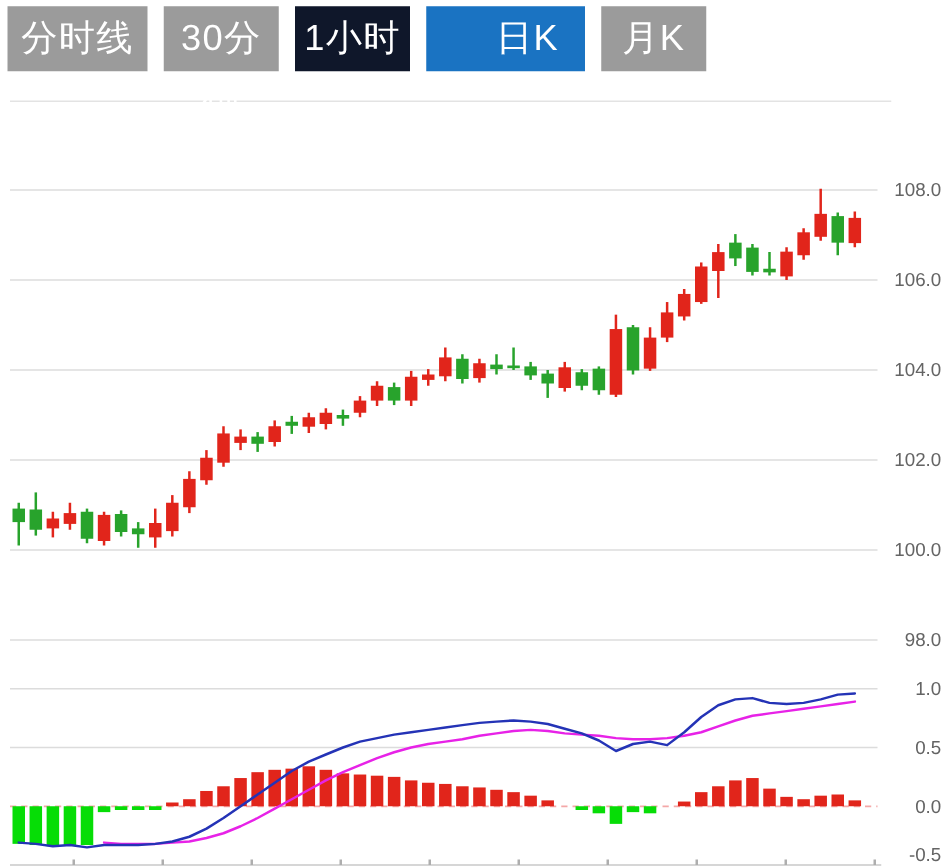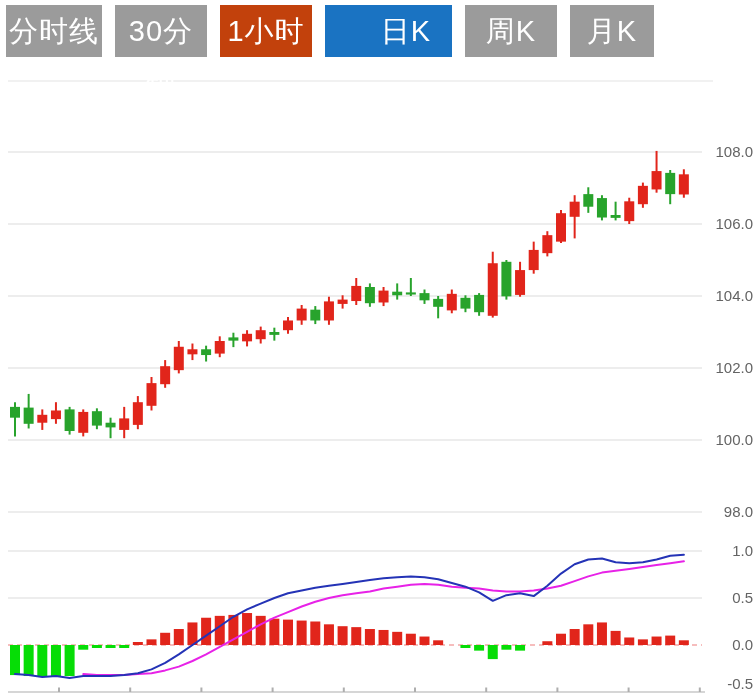--- a/index.html
+++ b/index.html
@@ -191,19 +191,18 @@
     <rect x="624.25" y="637.48" width="10" height="7.5200000000000005" fill="#e1251b"></rect>
     <rect x="637.9" y="639.36" width="10" height="5.64" fill="#e1251b"></rect>
     <rect x="651.5500000000001" y="636.54" width="10" height="8.459999999999999" fill="#e1251b"></rect>
     <rect x="665.2" y="635.6" width="10" height="9.4" fill="#e1251b"></rect>
     <rect x="678.85" y="640.3" width="10" height="4.7" fill="#e1251b"></rect>
     <polyline points="83.3,674.1 96.9,675.1 110.5,675.1 124.2,675.1 137.9,674.1 151.5,673.2 165.2,670.4 178.8,666.6 192.5,661.0 206.1,654.4 219.8,646.9 233.4,639.4 247.1,631.8 260.7,624.3 274.4,617.7 288.0,612.1 301.7,606.5 315.3,601.8 328.9,598.0 342.6,595.2 356.3,593.3 369.9,591.4 383.6,588.6 397.2,586.7 410.9,584.8 424.5,583.9 438.2,584.8 451.8,586.7 465.4,587.7 479.1,588.6 492.8,590.5 506.4,591.4 520.0,591.4 533.7,590.5 547.4,588.6 561.0,585.8 574.6,581.1 588.3,576.4 602.0,572.6 615.6,570.7 629.3,568.9 642.9,567.0 656.6,565.1 670.2,563.2 683.9,561.3" fill="none" stroke="#e722e7" stroke-width="2" stroke-linejoin="round" stroke-linecap="round"></polyline>
     <polyline points="15.0,674.1 28.6,675.1 42.3,677.0 56.0,676.0 69.6,677.9 83.3,676.0 96.9,676.0 110.5,676.0 124.2,675.1 137.9,673.2 151.5,669.4 165.2,662.9 178.8,654.4 192.5,645.0 206.1,635.6 219.8,626.2 233.4,616.8 247.1,609.3 260.7,603.6 274.4,598.0 288.0,593.3 301.7,590.5 315.3,587.7 328.9,585.8 342.6,583.9 356.3,582.0 369.9,580.1 383.6,578.3 397.2,577.3 410.9,576.4 424.5,577.3 438.2,579.2 451.8,583.0 465.4,586.7 479.1,592.4 492.8,600.8 506.4,595.2 520.0,593.3 533.7,596.1 547.4,585.8 561.0,573.6 574.6,564.2 588.3,559.5 602.0,558.5 615.6,562.3 629.3,563.2 642.9,562.3 656.6,559.5 670.2,555.7 683.9,554.8" fill="none" stroke="#2433b6" stroke-width="2" stroke-linejoin="round" stroke-linecap="round"></polyline>
   </svg>
 
 <div id="tabbar">
-    <div class="tab" style="width: 96px; background: rgb(155, 155, 155);">分时线</div>
+    <div class="tab" style="width: 112px; background: rgb(155, 155, 155);">分时线</div>
     <div class="tab" style="width: 92px; background: rgb(155, 155, 155);">30分钟</div>
-    <div class="tab" style="width: 92px; background: #c2410c;">1小时</div>
+    <div class="tab" style="width: 92px; background: #0f172a;">1小时</div>
     <div class="tab" style="width: 92px; background: rgb(26, 115, 194); padding-left: 35px;">日K</div>
-    <div class="tab" style="width: 92px; background: rgb(155, 155, 155);">周K</div>
     <div class="tab" style="width: 84px; background: rgb(155, 155, 155);">月K</div>
   </div>
 
 </body></html>

